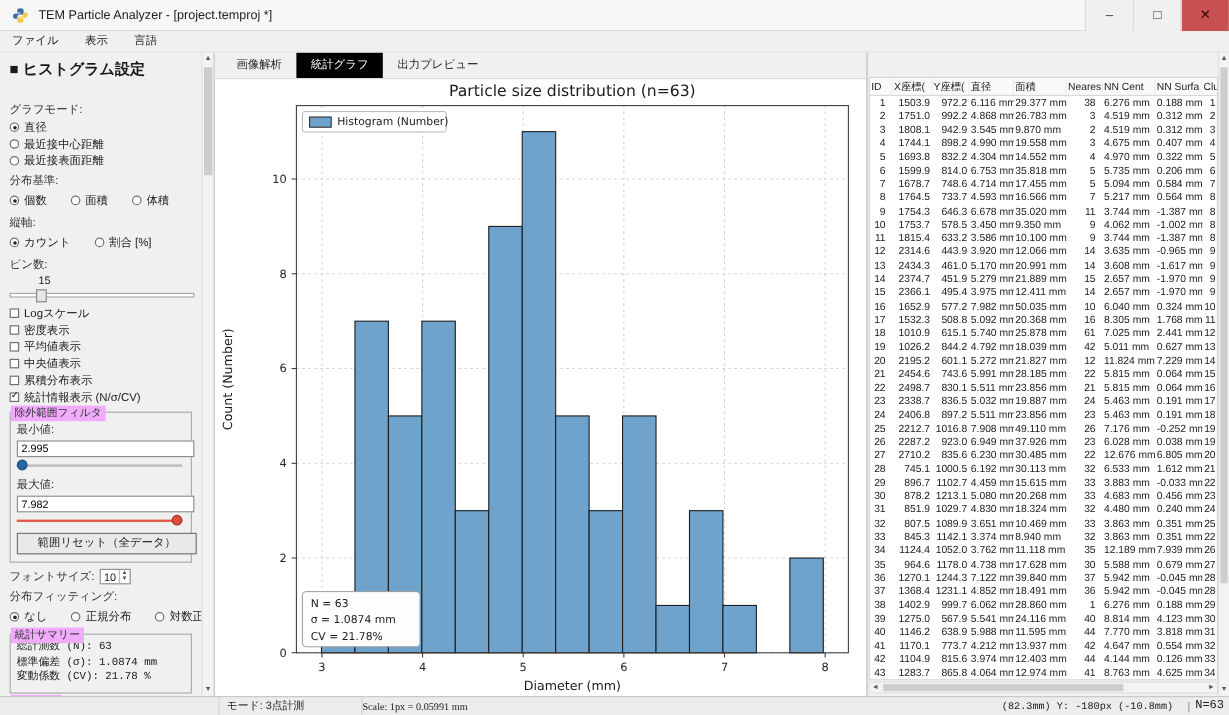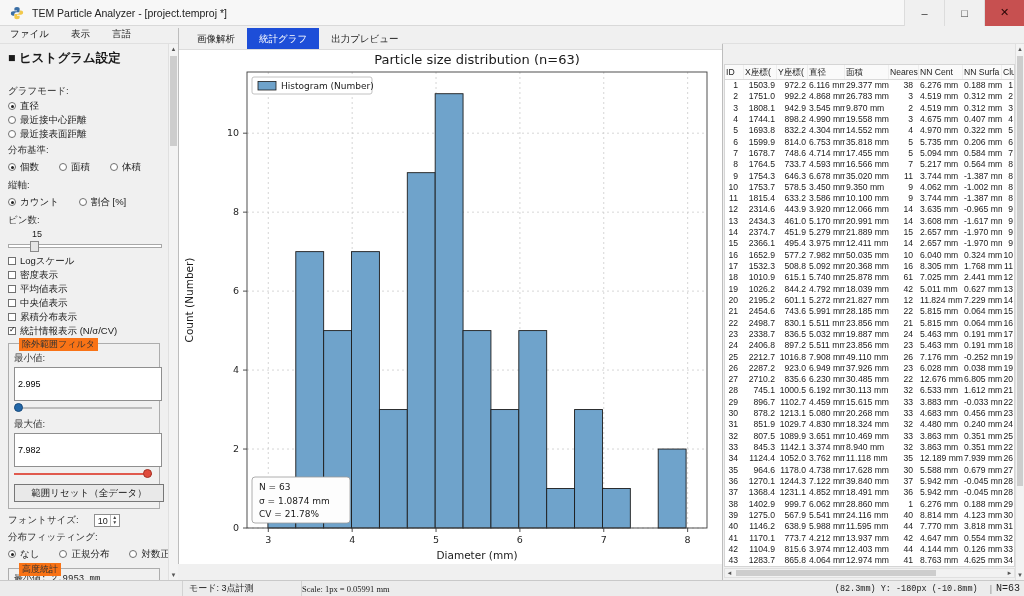--- a/index.html
+++ b/index.html
@@ -28,37 +28,37 @@
   .check.on:after{content:"✓";position:absolute;left:0px;top:-3px;font-size:8px;color:#111}
   .bins-val{font-size:9px;margin:1px 0 0 24px}
   .slider{position:relative;height:12px;margin:1px 2px 3px 0}
   .groove{position:absolute;left:0;right:0;top:4px;height:4px;background:#fff;border:1px solid #a8a8a8}
   .binhandle{position:absolute;left:22px;top:1px;width:9px;height:11px;background:#e6e6e6;border:1px solid #8a8a8a}
   .track{position:absolute;left:0;right:0;top:5px;height:2px;background:#bdbdbd}
   .track.red{background:#e05a4e}
   .dot{position:absolute;top:1px;width:9px;height:9px;border-radius:50%}
   .dot.blue{left:0;background:#2267a8;border:1px solid #174a7c}
   .dot.red{right:0;background:#e04b3c;border:1px solid #a33327}
-  .tinput{width:148px;height:14px;background:#fff;border:1px solid #8f8f8f;font-size:9px;padding:16px 3px;font-family:"Liberation Sans",sans-serif}
+  .tinput{width:148px;height:14px;background:#fff;border:1px solid #8f8f8f;font-size:9px;padding:6px 3px;font-family:"Liberation Sans",sans-serif}
   .group{border:1px solid #adadad;margin:6px 4px 4px 0;padding:4px 5px 6px 5px;position:relative}
-  .group-title{position:absolute;top:-6px;left:10px;background:#f97316;font-size:9px;padding:0 3px;color:#333}
+  .group-title{position:absolute;top:-6px;left:0;background:#f0abfc;font-size:9px;padding:0 3px;color:#333}
   .btn{width:150px;height:18px;background:#e9e9e9;border:1px solid #777;font-size:9.5px;text-align:center;line-height:16px;margin-top:4px}
-  .fsrow{display:flex;align-items:center;margin:5px 0 2px 0;gap:15px}
+  .fsrow{display:flex;align-items:center;margin:5px 0 2px 0;gap:4px}
   .spin{width:26px;height:13px;background:#fff;border:1px solid #8f8f8f;font-size:9px;padding-left:3px;line-height:12px;position:relative}
   .spin .arrows{position:absolute;right:0;top:0;width:9px;height:100%;border-left:1px solid #bbb;font-size:5px;line-height:5px;text-align:center;color:#444}
   .stat-line{font-size:9px;line-height:12.5px;white-space:nowrap;font-family:"Liberation Mono","DejaVu Sans Mono",monospace}
   .sb-scroll{position:absolute;left:168px;top:44px;width:10px;height:536px;background:#f3f3f3;border-left:1px solid #e0e0e0;font-size:6px;color:#555;text-align:center}
   .sb-thumb{position:absolute;left:1px;top:12px;width:7px;height:90px;background:#cdcdcd}
   .scroll-arrow{height:10px;line-height:10px}
   .sb-scroll .down{position:absolute;bottom:0;left:0;right:0}
   
-  .center{position:absolute;left:178px;top:28px;width:544px;height:536px;background:#fff;border-left:1px solid #bdbdbd}
+  .center{position:absolute;left:178px;top:44px;width:544px;height:536px;background:#fff;border-left:1px solid #bdbdbd}
   .tabs{height:22px;background:#f0f0f0;display:flex;align-items:stretch;padding-left:6px;border-bottom:1px solid #dcdcdc}
   .tab{padding:0 12px;line-height:21px;font-size:9.5px;color:#222}
-  .tab.active{background:#1d4ed8;color:#fff}
+  .tab.active{background:#000000;color:#fff}
   
   .right{position:absolute;left:722px;top:44px;width:302px;height:536px;background:#f0f0f0;border-left:1px solid #bdbdbd}
   .tbl-title{height:16px;text-align:center;font-size:9.5px;padding-top:3px;color:#222}
   .tbl{position:absolute;left:1px;top:20px;width:291px;bottom:13px;background:#fff;border:1px solid #d5d5d5;overflow:hidden}
   .trh,.tr{display:grid;grid-template-columns:19px 33px 31px 37px 44px 30px 44px 39px 15px}
   .trh{height:15px;border-bottom:1px solid #d9d9d9;background:#fafafa}
   .th{font-size:8.6px;line-height:15px;overflow:hidden;white-space:nowrap;color:#222;padding:0 1px;border-right:1px solid #eee}
   .tr{height:11.32px}
   .td{font-size:8.6px;line-height:11.3px;overflow:hidden;white-space:nowrap;padding:0 1px;font-stretch:condensed}
   .td:nth-child(1),.td:nth-child(6){text-align:right;padding-right:6px}
@@ -212,20 +212,28 @@
       <div class="opt">
         <span class="radio"></span>
         <span class="optlab">正規分布</span>
       </div>
       <div class="opt">
         <span class="radio"></span>
         <span class="optlab">対数正規分布</span>
       </div>
     </div>
 
+  <div class="group">
+    <div class="group-title">統計サマリー</div>
+    <div>
+        <div class="stat-line">総計測数 (N):  63</div>
+        <div class="stat-line">標準偏差 (σ):  1.0874 mm</div>
+        <div class="stat-line">変動係数 (CV): 21.78 %</div>
+      </div>
+  </div>
 
   <div class="group">
     <div class="group-title">高度統計</div>
     <div>
         <div class="stat-line">最小値:  2.9953 mm</div>
       </div>
   </div>
 </div>
 <div class="sb-scroll">
   <div class="scroll-arrow">▲</div>

